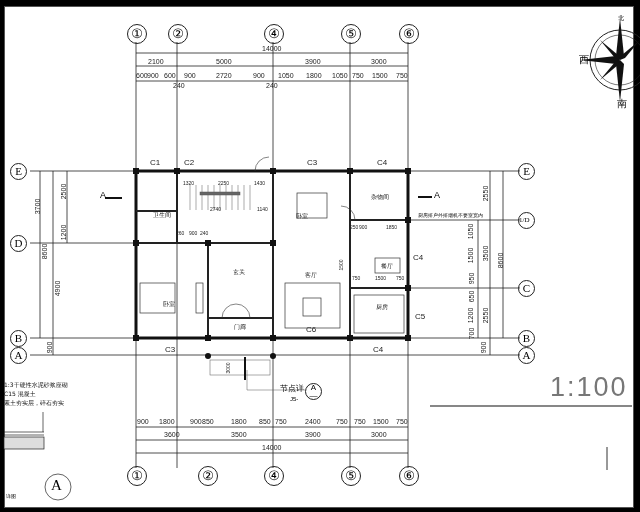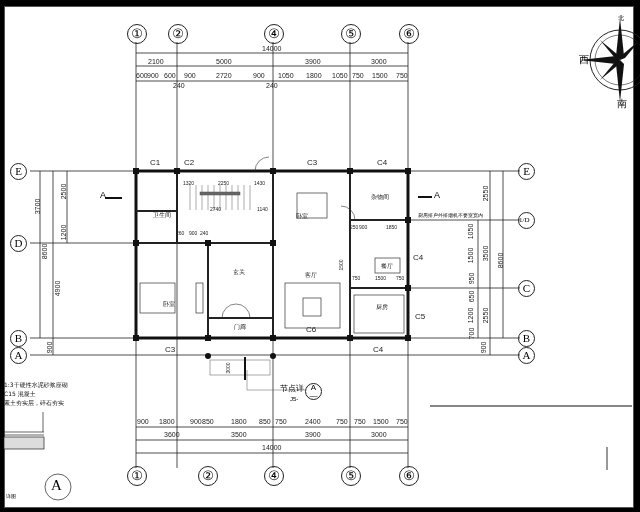--- a/index.html
+++ b/index.html
@@ -288,13 +288,14 @@
   <span style="position:absolute;left:618px;top:14px;font:6px 'DejaVu Sans',sans-serif">北</span>
 
   <div style="position:absolute;left:4px;top:380px;font:6px 'DejaVu Sans',sans-serif;line-height:9px;color:#111;white-space:nowrap">
     <div>1:3干硬性水泥砂浆座砌</div>
     <div>C15 混凝土</div>
     <div>素土夯实层，碎石夯实</div>
   </div>
   <span style="position:absolute;left:51px;top:477px;font:15px 'Liberation Serif',serif">A</span>
   <span style="position:absolute;left:6px;top:493px;font:5px 'DejaVu Sans',sans-serif">详图</span>
 
+  <span style="position:absolute;left:550px;top:372px;font:27px 'Liberation Sans',sans-serif;color:#777;letter-spacing:2px">1:100</span>
 </div>
 
 </body></html>

